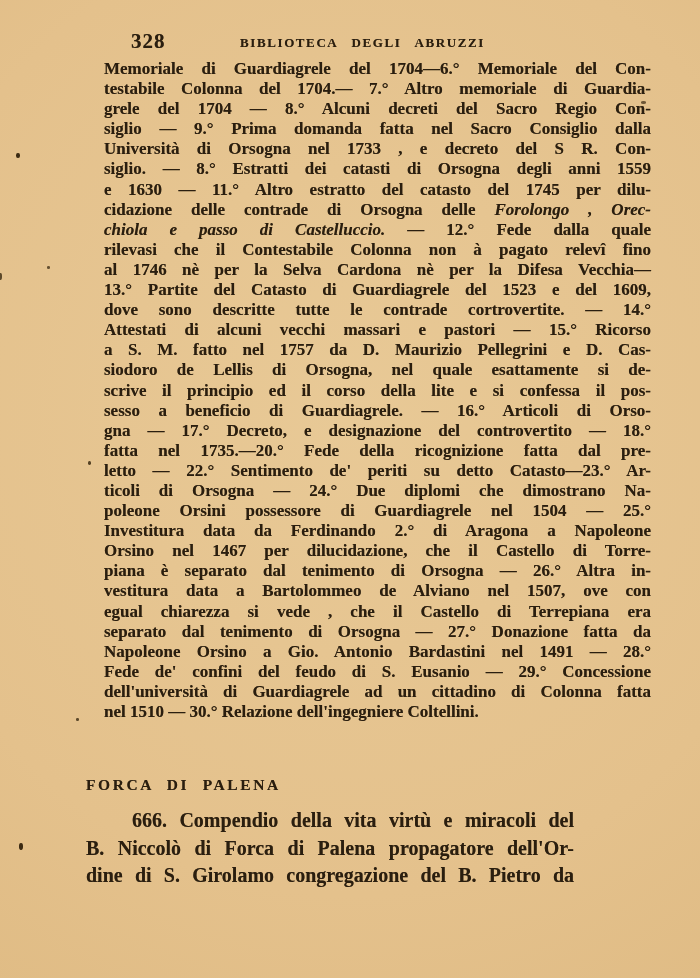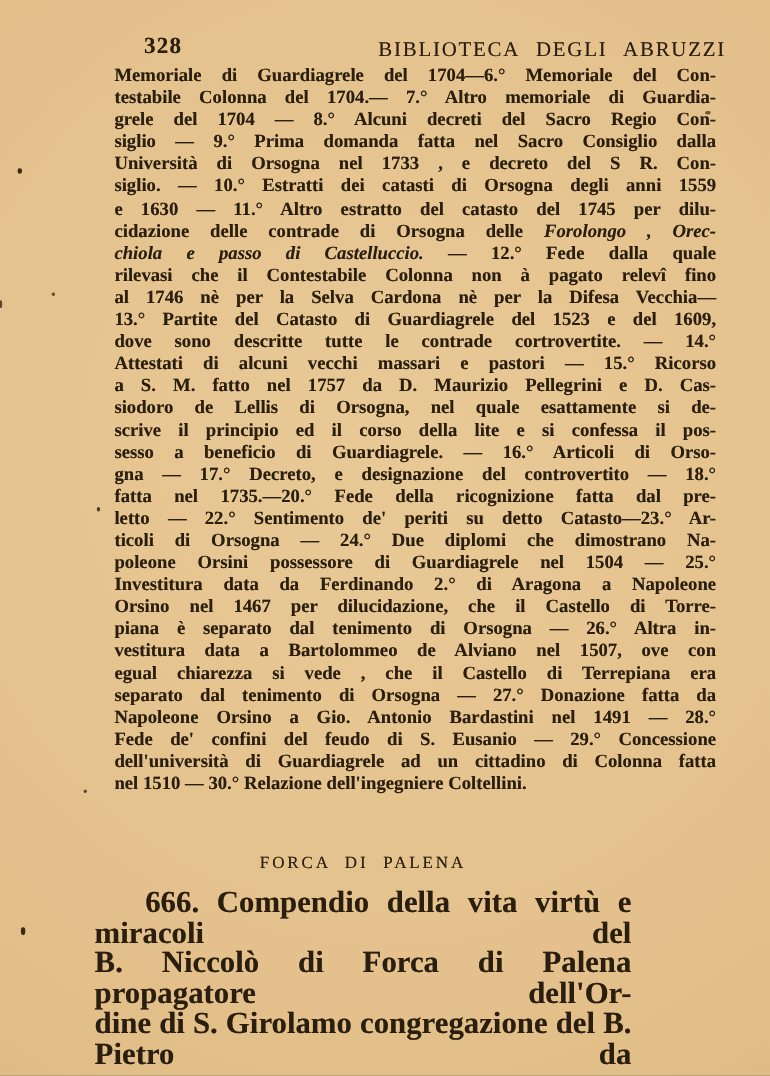--- a/index.html
+++ b/index.html
@@ -12,38 +12,38 @@
     font-family:"Liberation Serif","DejaVu Serif",serif;
     color:#2a1e0f;
   }
   .ink{ color:#2a1e0f; text-shadow:0 0 0.6px rgba(46,32,14,0.55); }
   .pagenum{
     position:absolute; left:131px; top:29px;
     font-size:21px; font-weight:bold; letter-spacing:1px;
   }
   .runhead{
     position:absolute; left:240px; top:35px; width:420px;
-    text-align:right; font-size:19px; font-weight:normal;
+    text-align:left; font-size:13px; font-weight:bold;
     letter-spacing:1.6px; word-spacing:9px; white-space:nowrap;
   }
   .body1{
     position:absolute; left:104px; top:59px; width:547px;
     font-size:17px; line-height:20.1px; font-weight:bold;
   }
   .jline{ text-align:justify; text-align-last:justify; }
   .jline.lastline{ text-align-last:left; }
   .ital{ font-style:italic; }
   .sechead{
     position:absolute; left:86px; top:776px; width:488px;
-    text-align:center; font-size:15.5px; font-weight:normal;
+    font-size:15.5px; font-weight:bold;
     letter-spacing:2.6px; word-spacing:7px; white-space:nowrap;
   }
   .body2{
     position:absolute; left:86px; top:807px; width:488px;
-    font-size:28px; line-height:27.5px; font-weight:bold;
+    font-size:20px; line-height:27.5px; font-weight:bold;
   }
   .body2 .indent{ text-indent:46px; }
   .speck{ position:absolute; background:#3b2a12; border-radius:45%; }
   .s1{ left:16px; top:153px; width:4px; height:5px; }
   .s2{ left:47px; top:266px; width:3px; height:3px; opacity:.75; }
   .s3{ left:-1px; top:273px; width:3px; height:7px; opacity:.8; }
   .s4{ left:88px; top:461px; width:3px; height:4px; opacity:.85; }
   .s5{ left:19px; top:843px; width:4px; height:7px; }
   .s6{ left:641px; top:101px; width:5px; height:3px; opacity:.7; }
   .s7{ left:76px; top:718px; width:3px; height:3px; opacity:.8; }
@@ -56,21 +56,21 @@
   <div class="pagenum ink">328</div>
 
   <div class="runhead ink">BIBLIOTECA DEGLI ABRUZZI</div>
 
   <div class="body1 ink">
       <div class="jline"><span>Memoriale di Guardiagrele del 1704—6.° Memoriale del Con-</span></div>
       <div class="jline"><span>testabile Colonna del 1704.— 7.° Altro memoriale di Guardia-</span></div>
       <div class="jline"><span>grele del 1704 — 8.° Alcuni decreti del Sacro Regio Con-</span></div>
       <div class="jline"><span>siglio — 9.° Prima domanda fatta nel Sacro Consiglio dalla</span></div>
       <div class="jline"><span>Università di Orsogna nel 1733 , e decreto del S R. Con-</span></div>
-      <div class="jline"><span>siglio. — 10.° Estratti dei catasti di Orsogna degli anni 1559</span></div>
+      <div class="jline"><span>siglio. — 8.° Estratti dei catasti di Orsogna degli anni 1559</span></div>
       <div class="jline"><span>e 1630 — 11.° Altro estratto del catasto del 1745 per dilu-</span></div>
       <div class="jline"><span>cidazione delle contrade di Orsogna delle </span><span class="ital">Forolongo , Orec-</span></div>
       <div class="jline"><span class="ital">chiola e passo di Castelluccio.</span><span> — 12.° Fede dalla quale</span></div>
       <div class="jline"><span>rilevasi che il Contestabile Colonna non à pagato relevî fino</span></div>
       <div class="jline"><span>al 1746 nè per la Selva Cardona nè per la Difesa Vecchia—</span></div>
       <div class="jline"><span>13.° Partite del Catasto di Guardiagrele del 1523 e del 1609,</span></div>
       <div class="jline"><span>dove sono descritte tutte le contrade cortrovertite. — 14.°</span></div>
       <div class="jline"><span>Attestati di alcuni vecchi massari e pastori — 15.° Ricorso</span></div>
       <div class="jline"><span>a S. M. fatto nel 1757 da D. Maurizio Pellegrini e D. Cas-</span></div>
       <div class="jline"><span>siodoro de Lellis di Orsogna, nel quale esattamente si de-</span></div>

